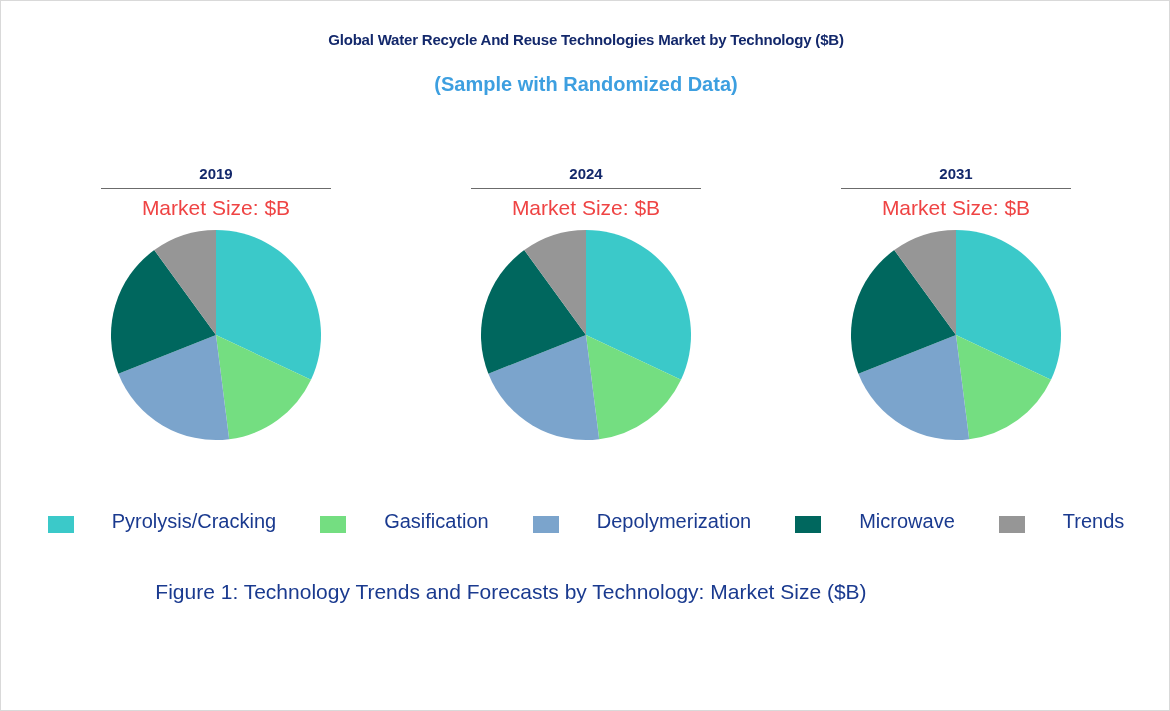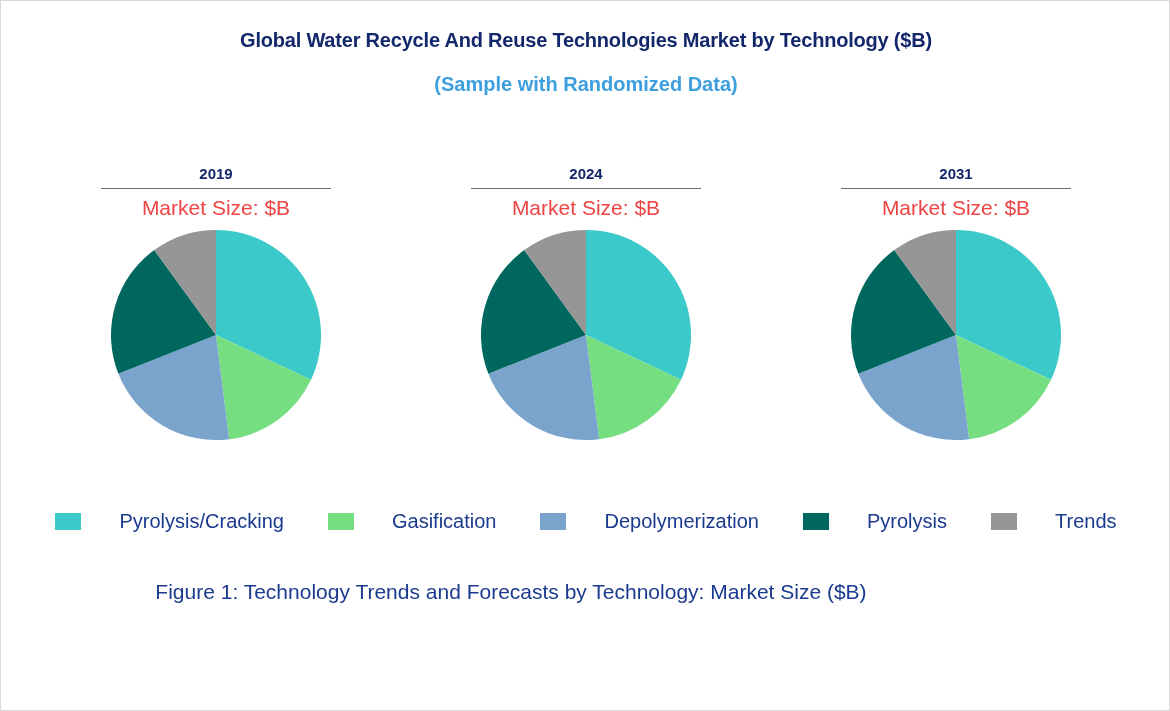--- a/index.html
+++ b/index.html
@@ -22,21 +22,21 @@
 
   
   .title-block {
     position: absolute;
     top: 26px;
     left: 0;
     width: 1170px;
     text-align: center;
   }
   .main-title {
-    font-size: 20px;
+    font-size: 15px;
     font-weight: bold;
     color: #13286B;
     letter-spacing: -0.2px;
     line-height: 26px;
   }
   .sub-title {
     margin-top: 19px;
     font-size: 20px;
     font-weight: bold;
     color: #3D9FE0;
@@ -87,21 +87,21 @@
     position: absolute;
     top: 508px;
     left: 0;
     width: 1170px;
     display: flex;
     justify-content: center;
     align-items: center;
   }
   .legend-item {
     display: flex;
-    align-items: center;
+    align-items: flex-end;
     margin: 0 22px;
     gap: 29px;
   }
   .legend-swatch {
     width: 26px;
     height: 17px;
     margin-right: 9px;
     flex: none;
   }
   .legend-text {
@@ -184,21 +184,21 @@
       <div class="legend-item">
         <span class="legend-swatch" style="background: rgb(116, 222, 129);"></span>
         <span class="legend-text">Gasification</span>
       </div>
       <div class="legend-item">
         <span class="legend-swatch" style="background: rgb(123, 164, 204);"></span>
         <span class="legend-text">Depolymerization</span>
       </div>
       <div class="legend-item">
         <span class="legend-swatch" style="background: rgb(0, 103, 94);"></span>
-        <span class="legend-text">Pyrolysis</span>
+        <span class="legend-text">Microwave</span>
       </div>
       <div class="legend-item">
         <span class="legend-swatch" style="background: rgb(150, 150, 150);"></span>
         <span class="legend-text">Trends</span>
       </div>
     </div>
 
   <div class="caption">Figure 1: Technology Trends and Forecasts by Technology: Market Size ($B)</div>
 
 </div>

